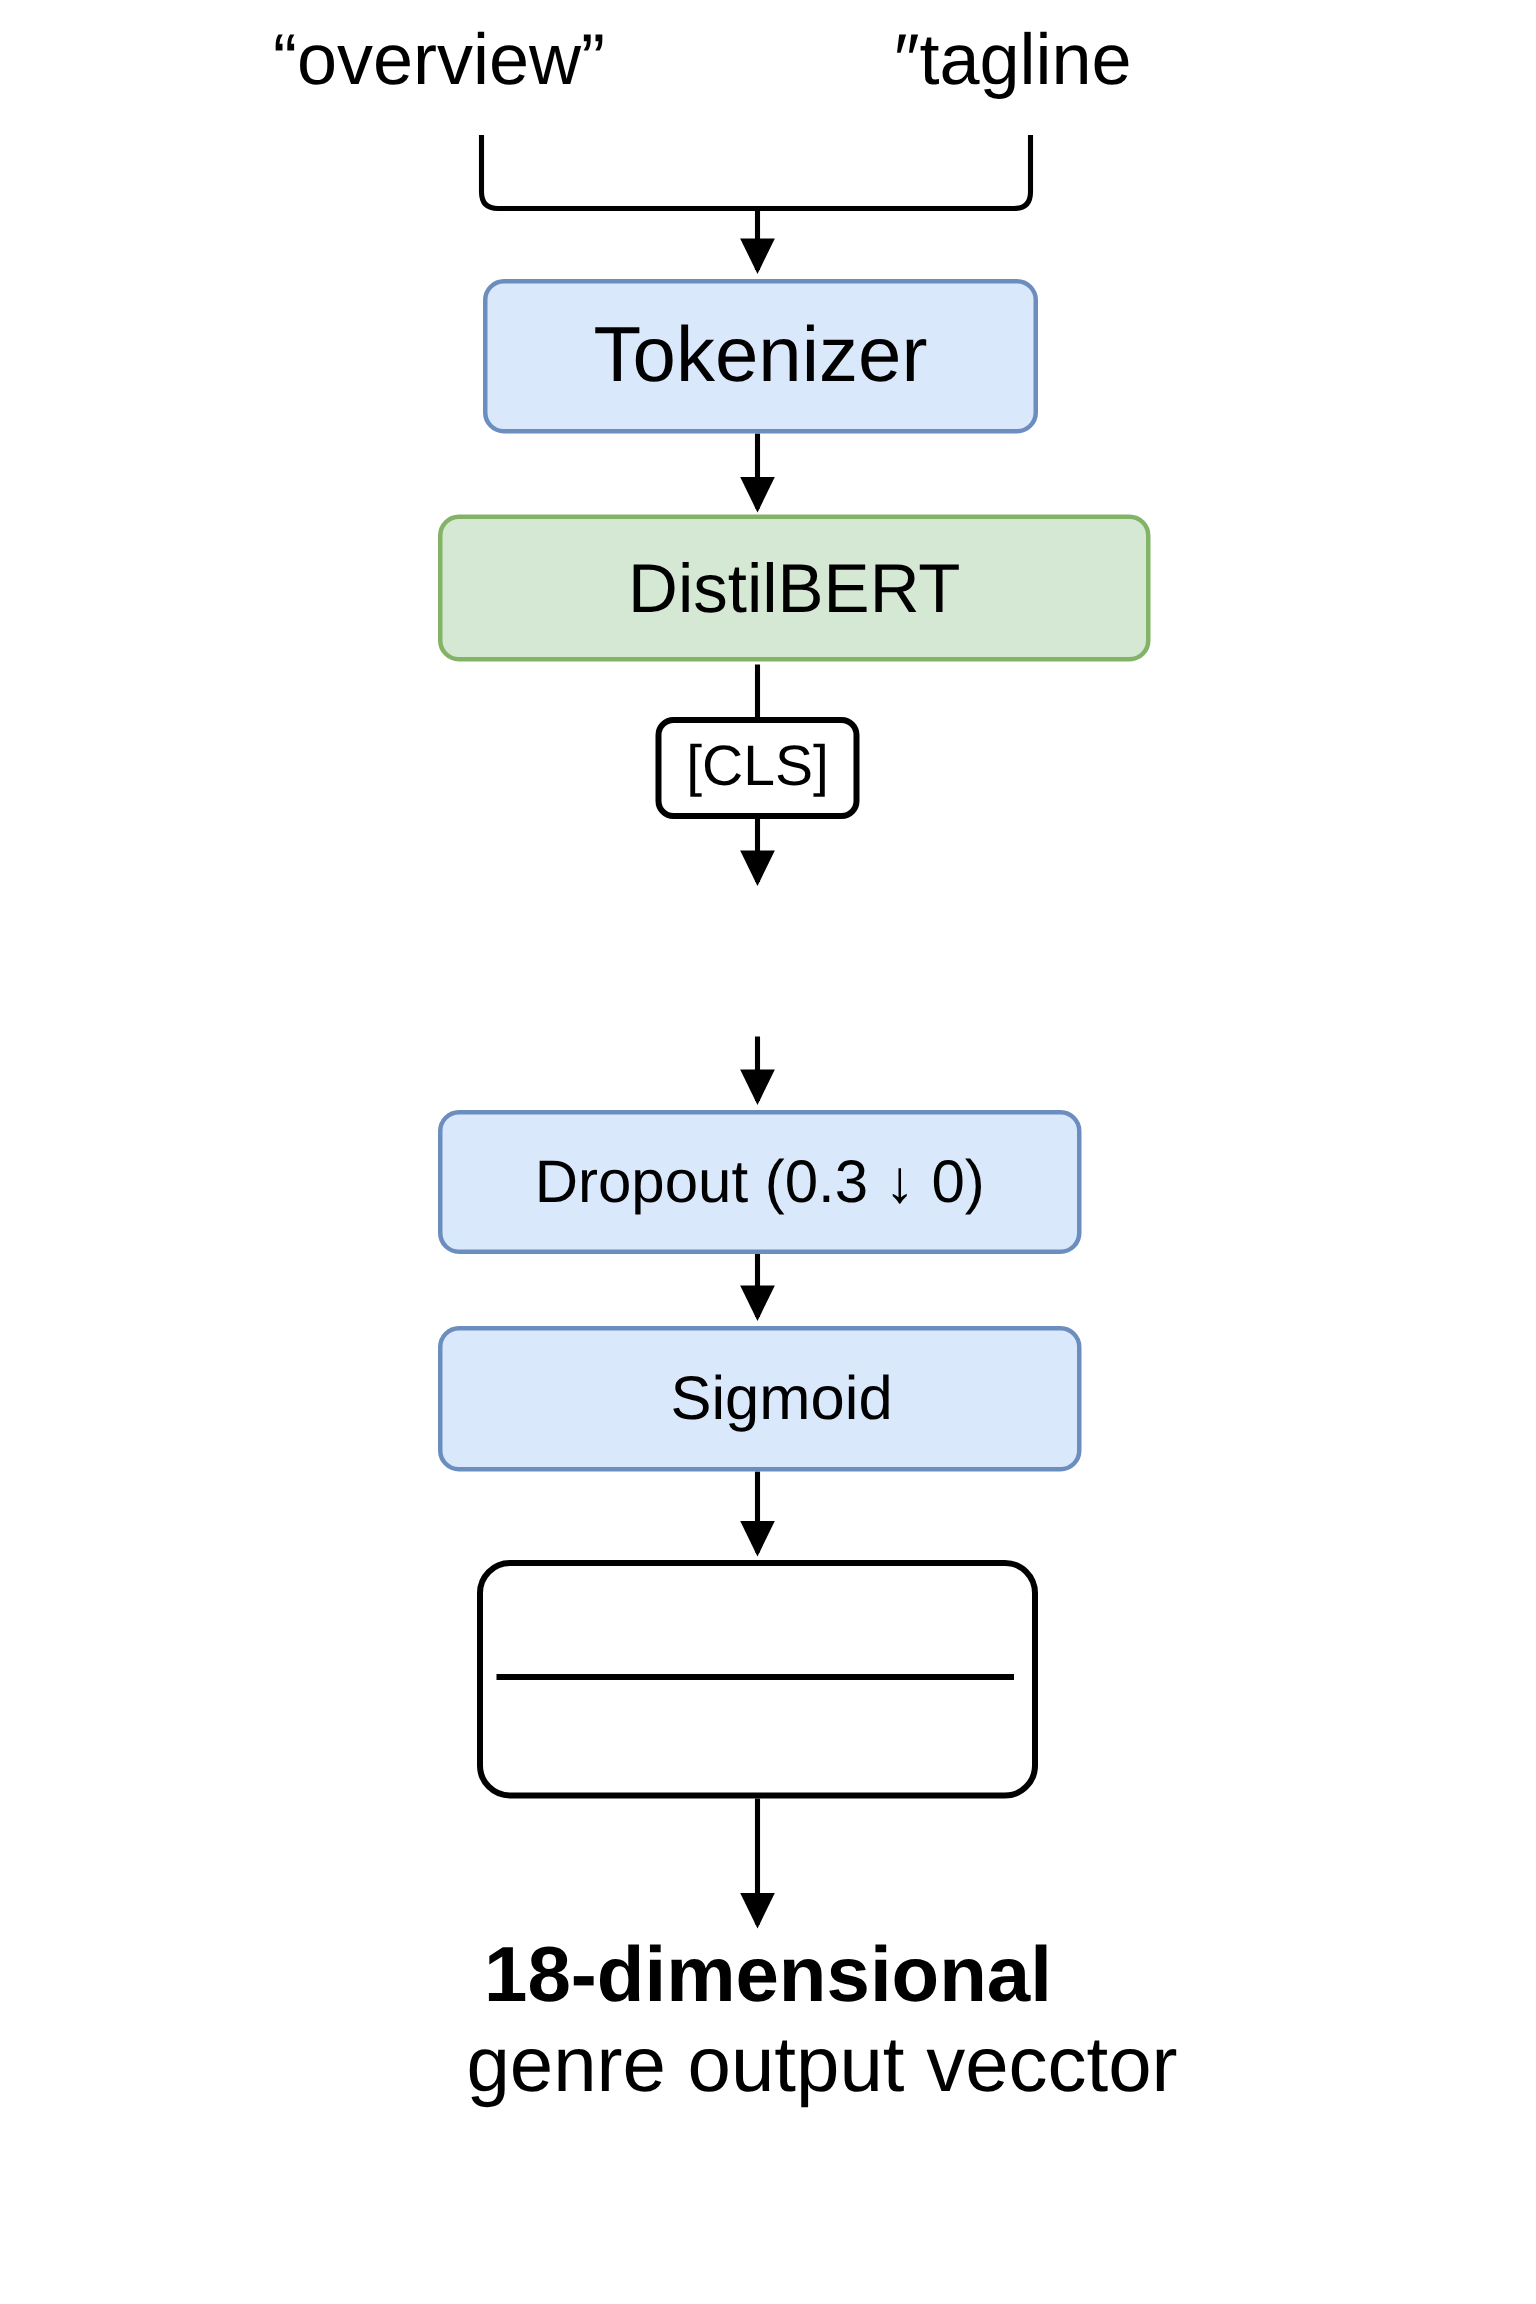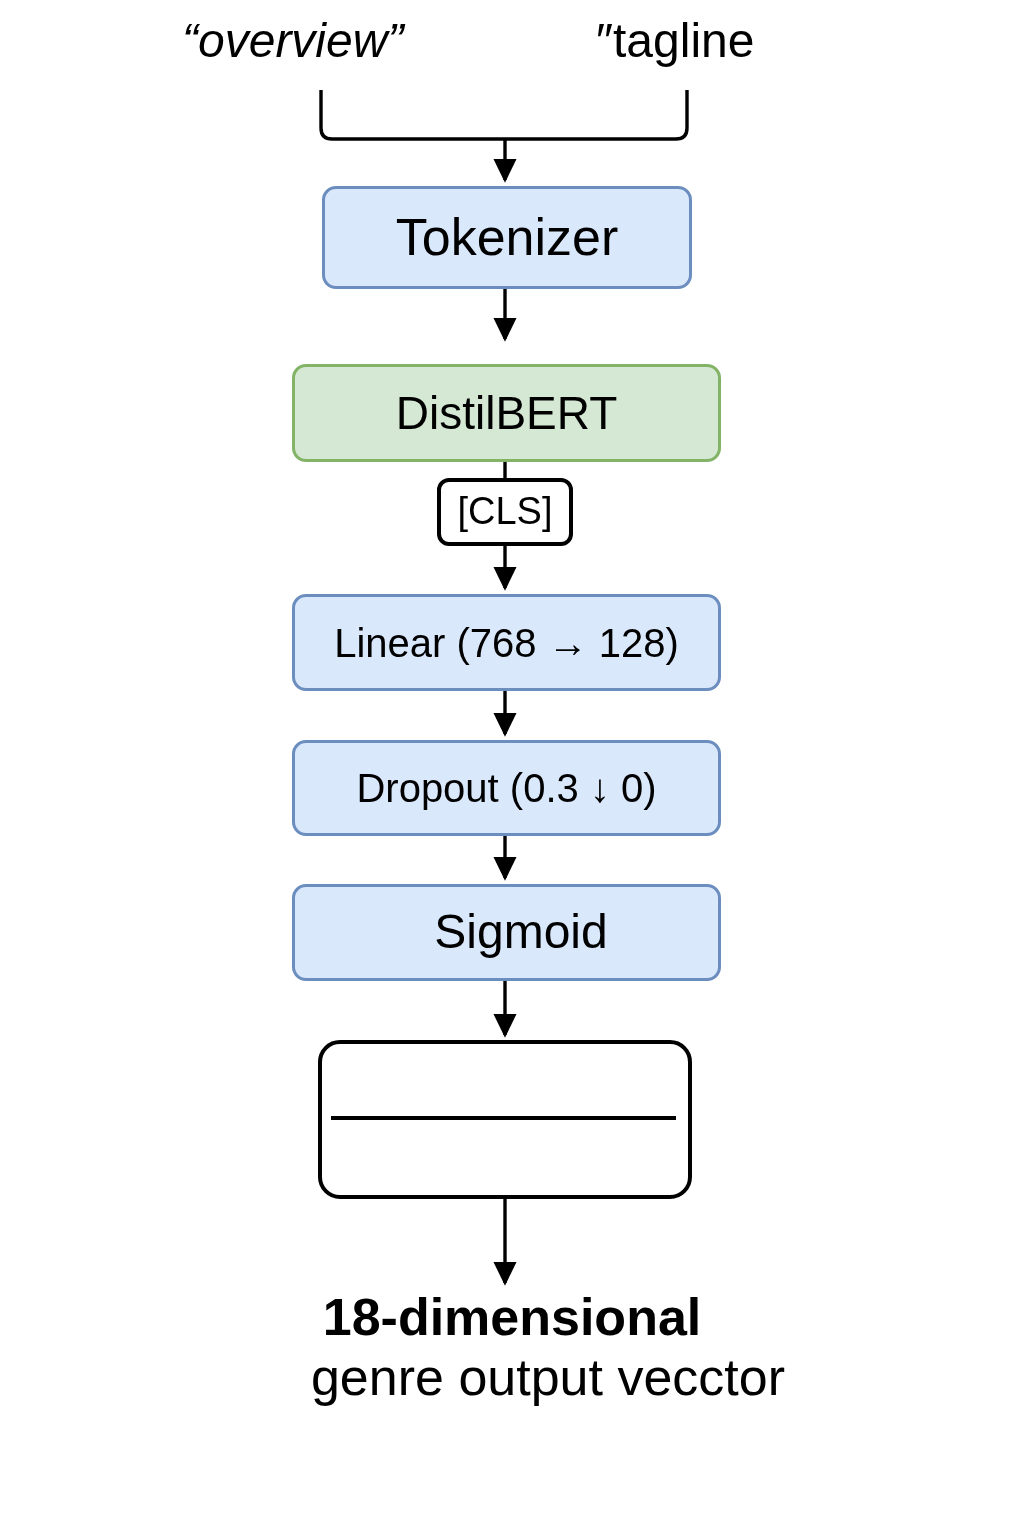--- a/index.html
+++ b/index.html
@@ -58,21 +58,21 @@
     height: 1536px;
     pointer-events: none;
     overflow: visible;
   }
 </style>
 </head>
 <body>
 
 <div id="canvas">
 
-  <div class="free-label" style="left:182px; top:14px; font-size:48px;font-style:italic;">“overview”</div>
+  <div class="free-label" style="left:182px; top:14px; font-size:48px;">“overview”</div>
 
   <div class="free-label" style="left:596px; top:14px; font-size:48px;">″tagline</div>
 
   <svg class="edges" viewBox="0 0 1024 1536">
     <defs>
       <marker id="arrowhead" markerWidth="8" markerHeight="8" refX="6.2" refY="4" orient="auto" markerUnits="strokeWidth">
         <path d="M0,0.6 L7,4 L0,7.4 z" fill="#000000"></path>
       </marker>
     </defs>
 
@@ -93,37 +93,34 @@
 
     <line x1="505" y1="981" x2="505" y2="1035" stroke="#000000" stroke-width="3.4" marker-end="url(#arrowhead)"></line>
 
     <line x1="505" y1="1199" x2="505" y2="1283" stroke="#000000" stroke-width="3.4" marker-end="url(#arrowhead)"></line>
   </svg>
 
   <div class="node node-blue" style="left:322px; top:186px; width:370px; height:103px; font-size:52px;">
     <span>Tokenizer</span>
   </div>
 
-  <div class="node node-green" style="left:292px; top:364px; width:429px; height:98px; font-size:46px;">
+  <div class="node node-green" style="left:292px; top:343px; width:475px; height:98px; font-size:46px;">
     <span>DistilBERT</span>
   </div>
 
   <div class="node node-white" style="left:437px; top:478px; width:136px; height:68px; font-size:38px; border-radius:12px; border-width:4px;">
     <span>[CLS]</span>
   </div>
 
-  <div class="node node-blue" style="left:292px; top:594px; width:429px; height:97px; font-size:40px;">
-    <span>Linear (768 → 128)</span>
-  </div>
 
   <div class="node node-blue" style="left:292px; top:740px; width:429px; height:96px; font-size:40px;">
     <span>Dropout (0.3 ↓ 0)</span>
   </div>
 
-  <div class="node node-blue" style="left:292px; top:884px; width:429px; height:97px; font-size:48px;padding-left:29px;">
+  <div class="node node-blue" style="left:292px; top:884px; width:429px; height:97px; font-size:41px;padding-left:29px;">
     <span>Sigmoid</span>
   </div>
 
   <div class="node node-white" style="left:318px; top:1040px; width:374px; height:159px; border-radius:22px; border-width:4px;">
     <span></span>
   </div>
   <div class="rule-line" style="left:331px; top:1116px; width:345px; height:4px;"></div>
 
   <div class="free-label" style="left:0px; top:1288px; width:1024px; text-align:center; font-size:52px;font-weight:bold;">18-dimensional</div>
 

